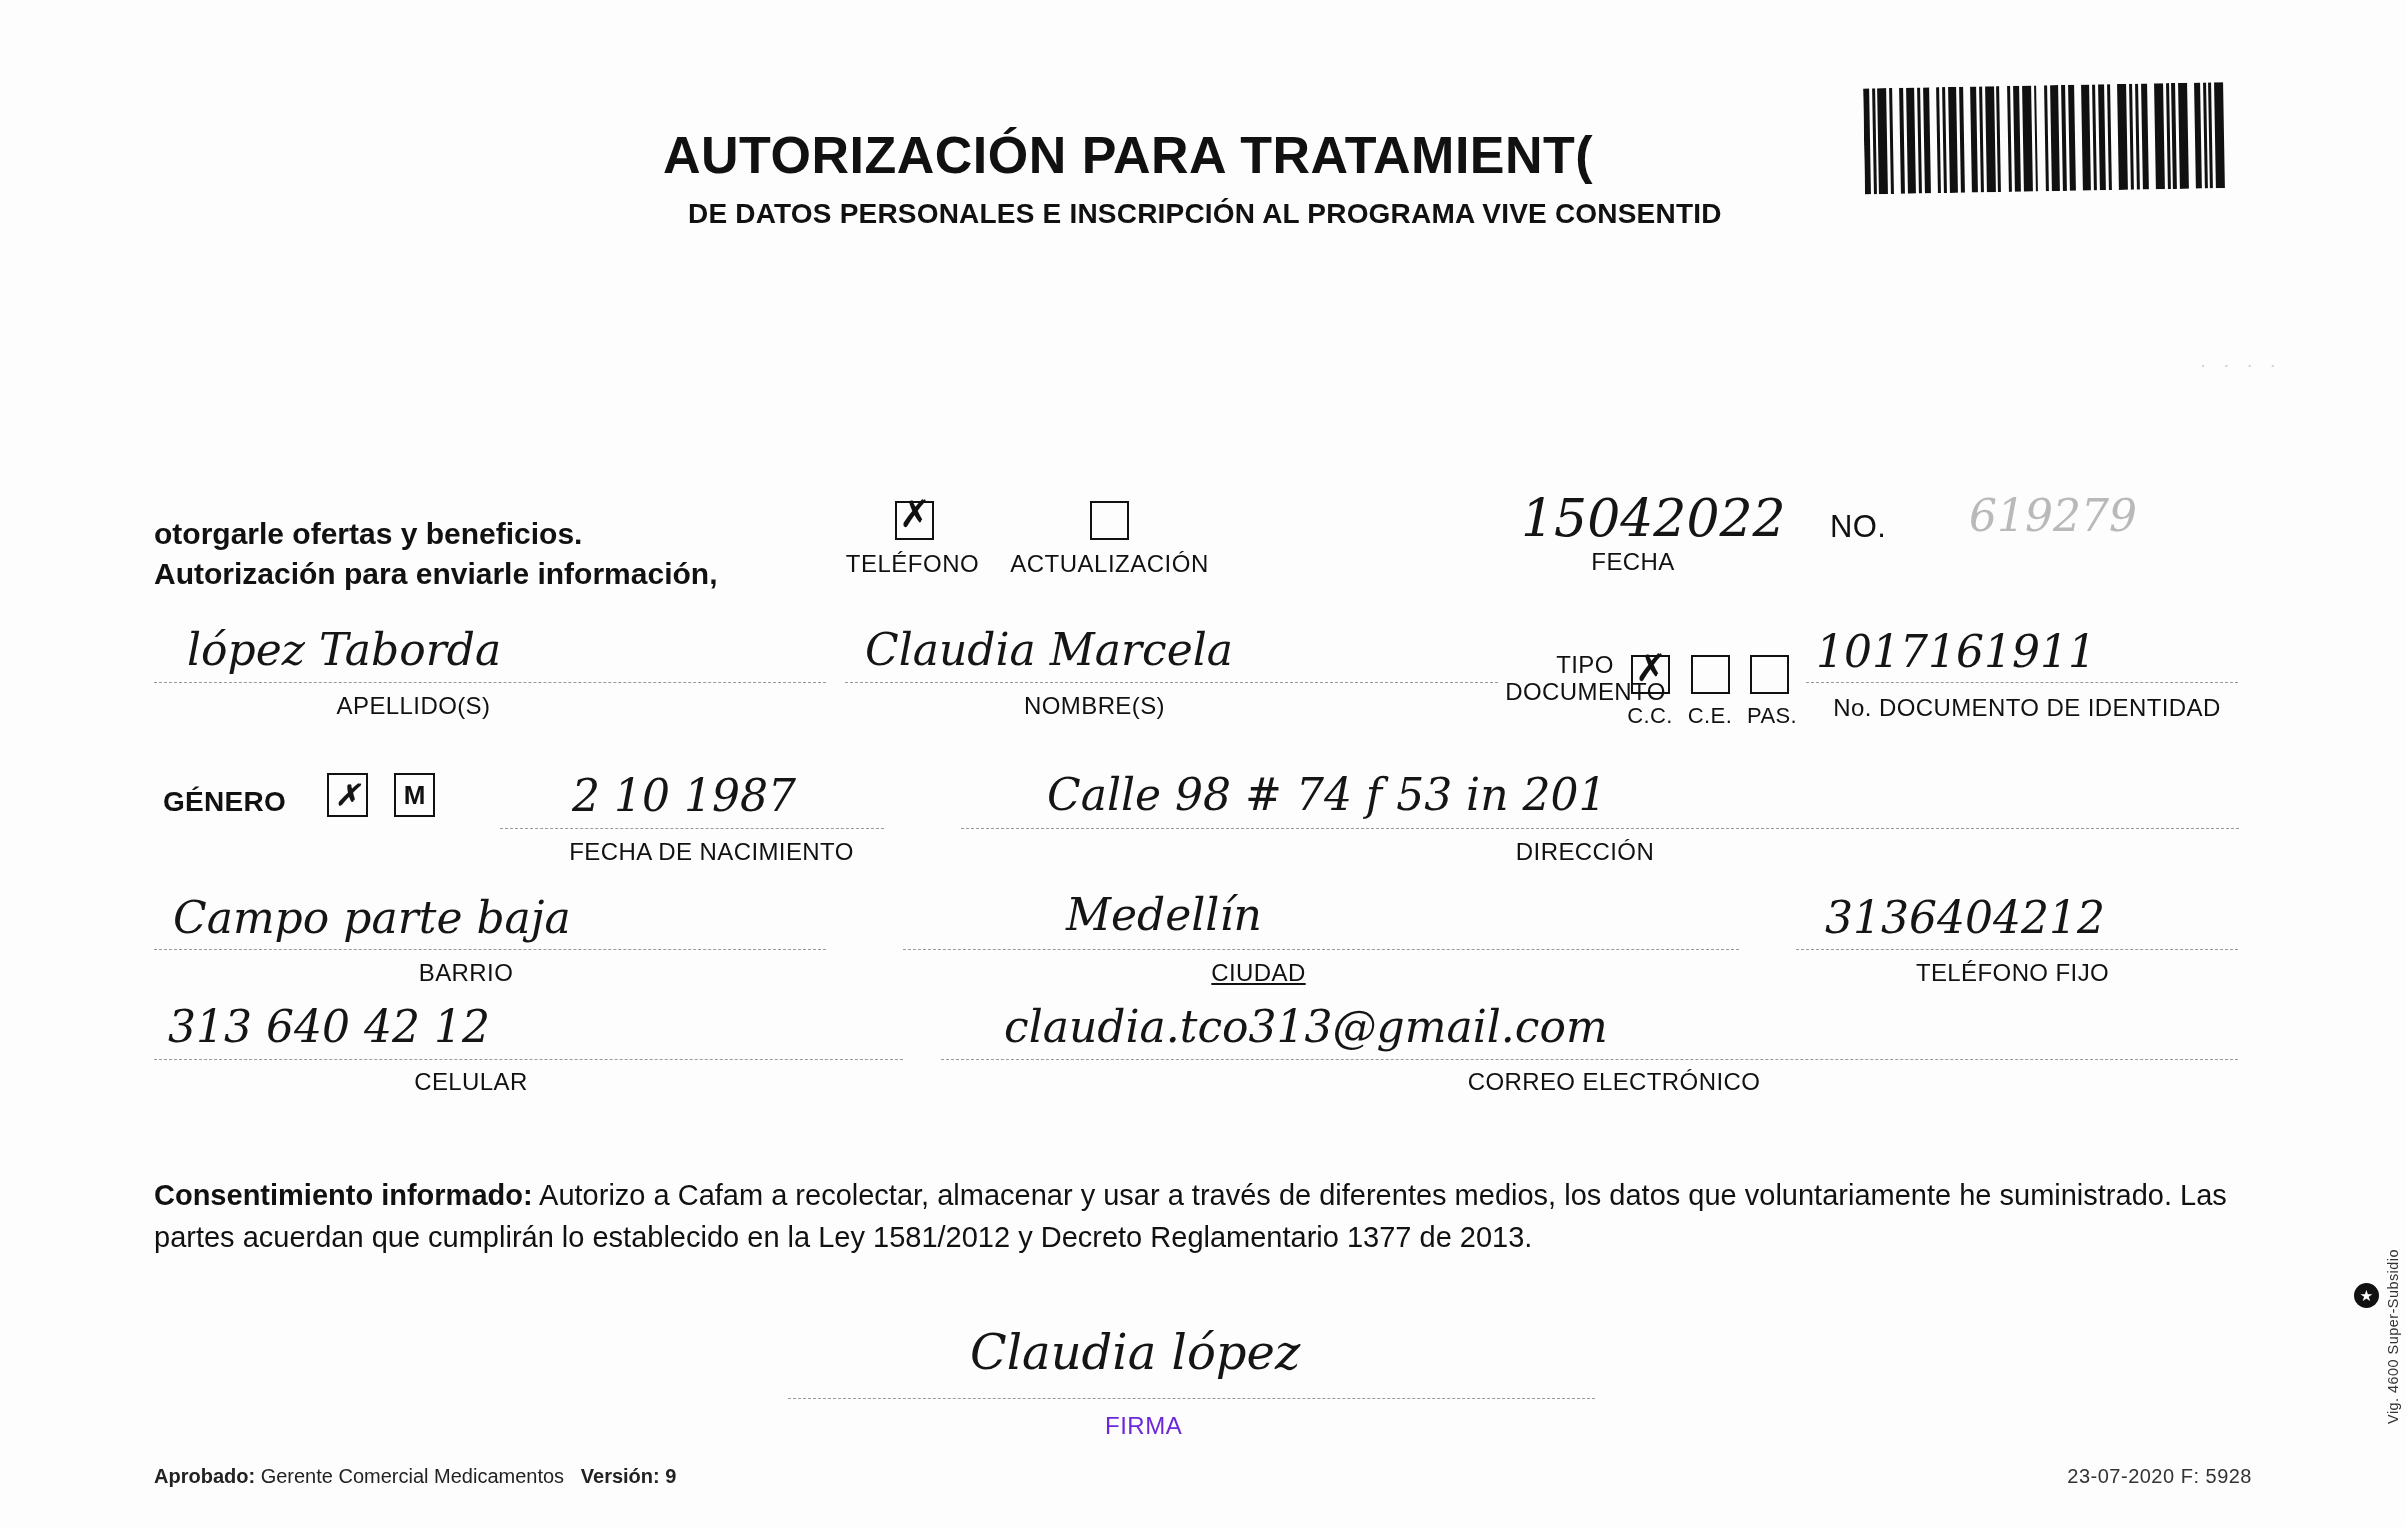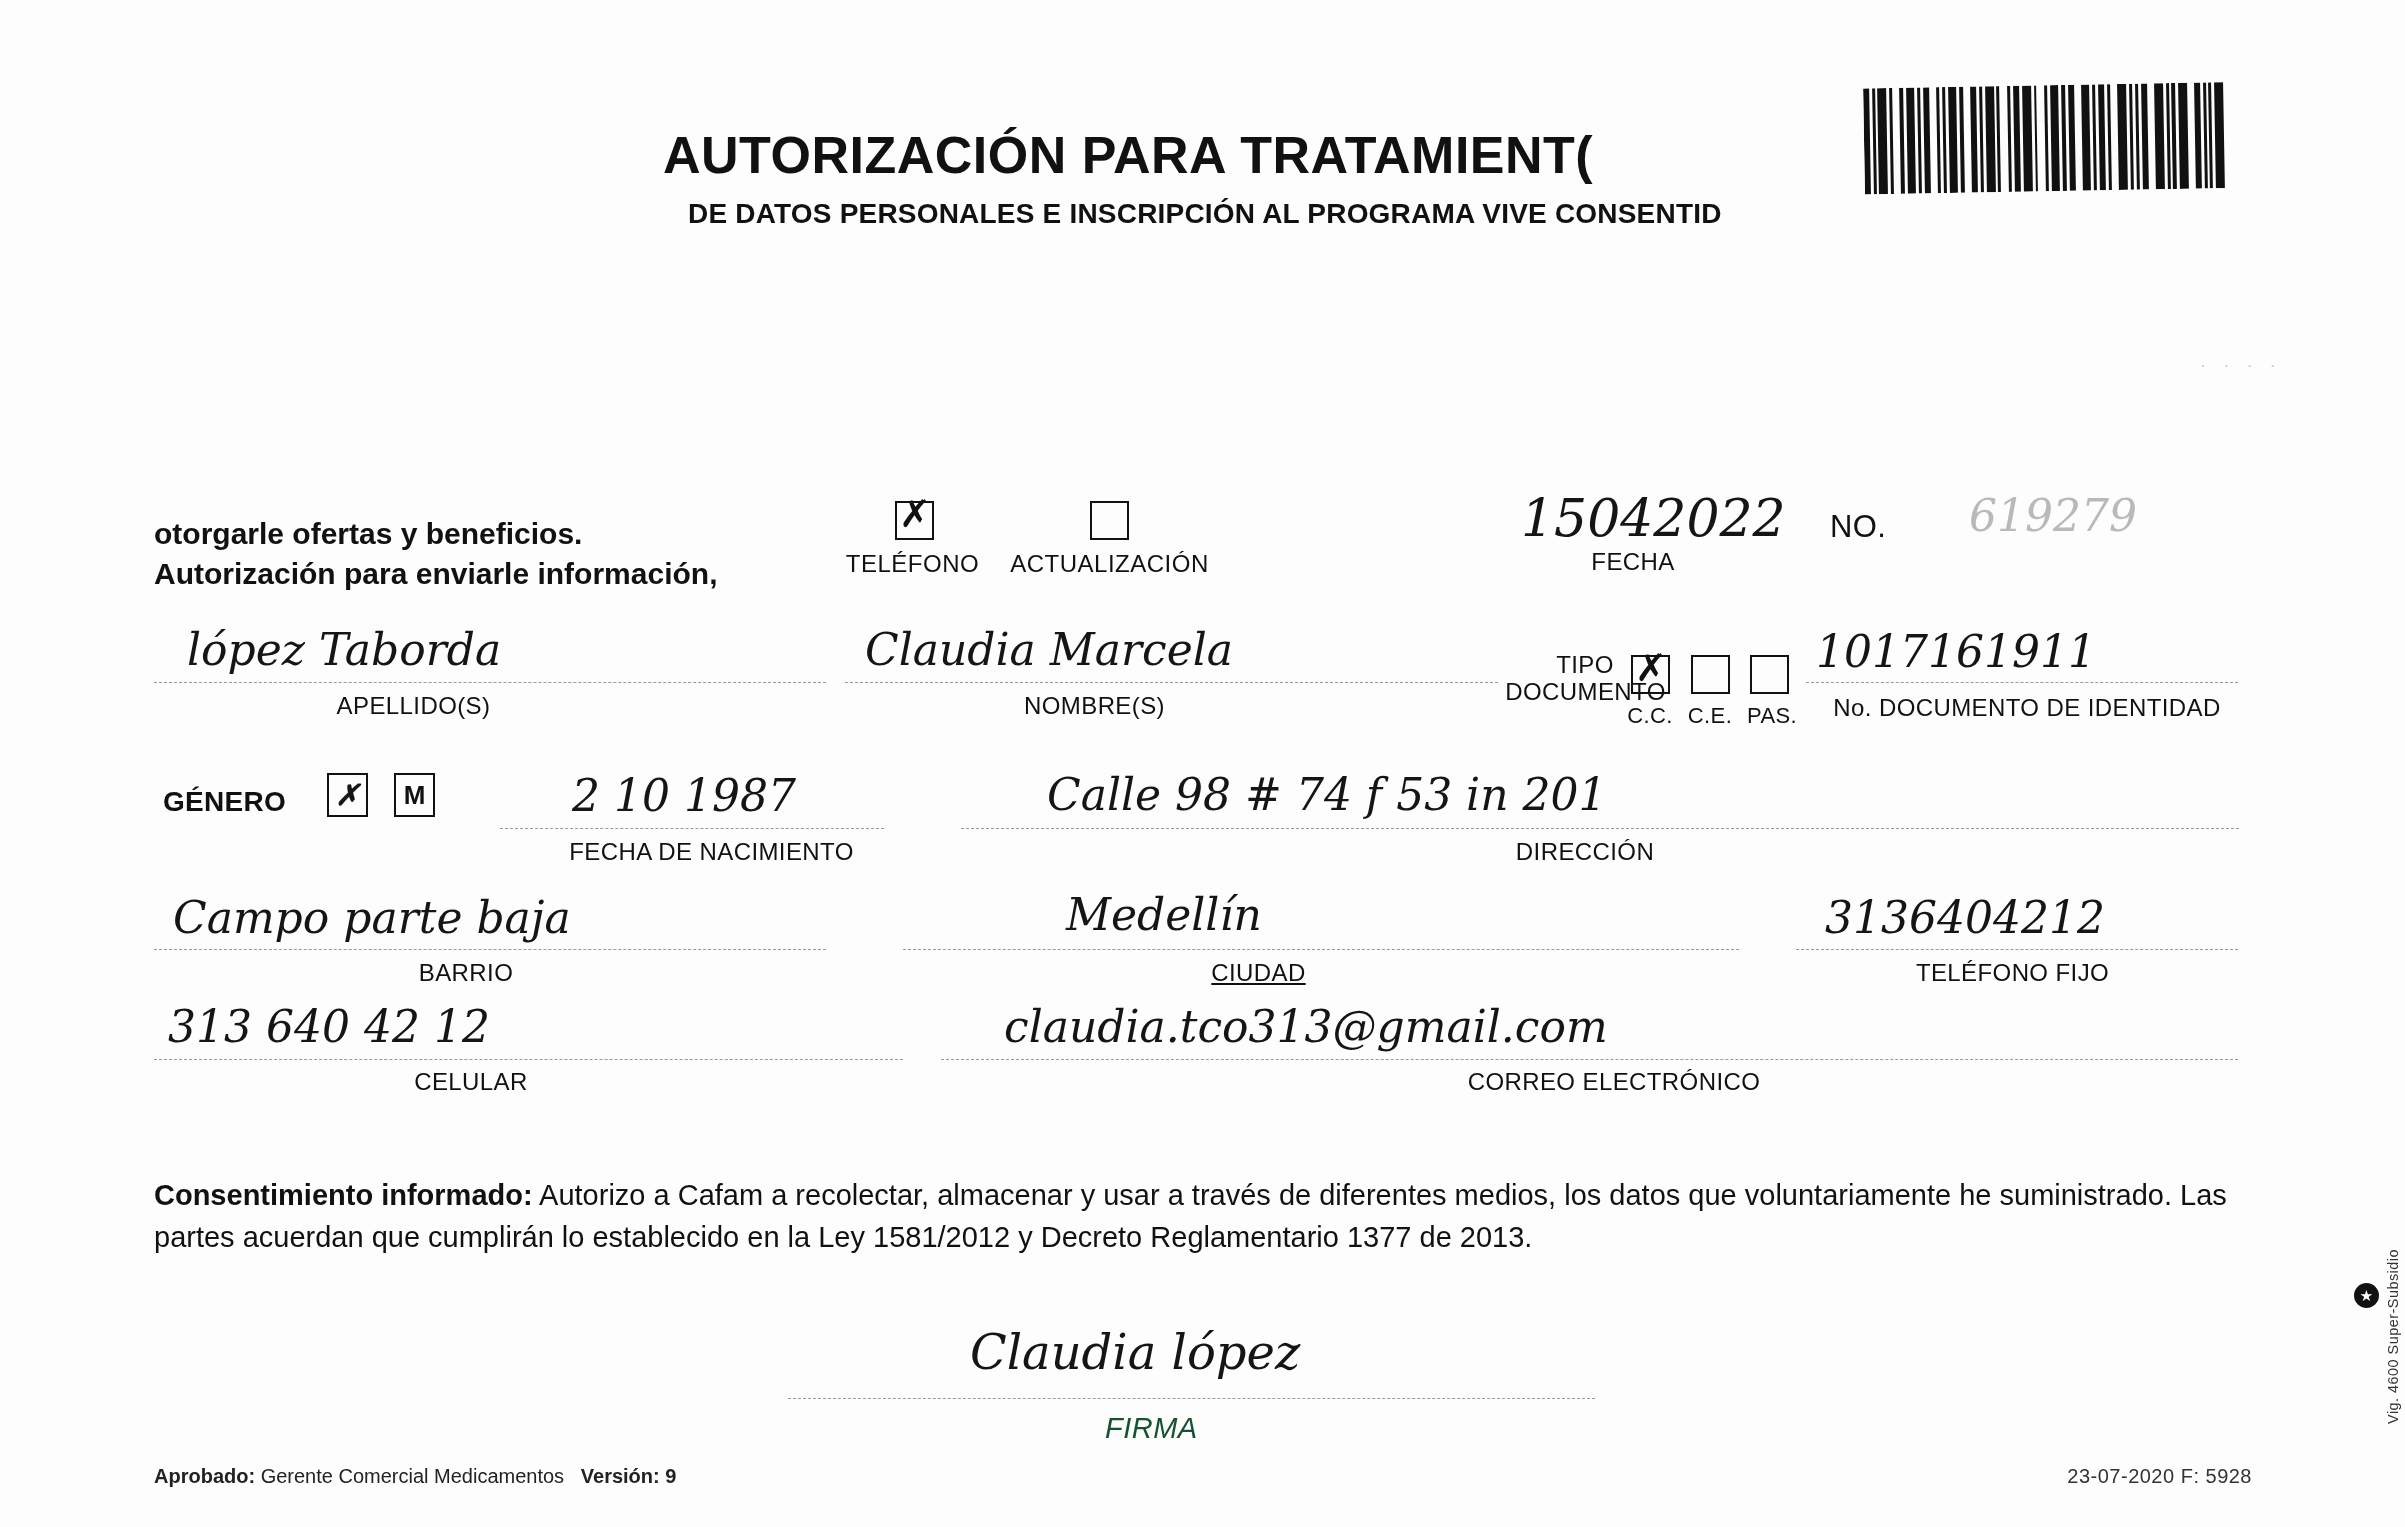--- a/index.html
+++ b/index.html
@@ -215,24 +215,23 @@
     font-size: 29px;
     line-height: 1.45;
     color: #111;
   }
   .consent b { font-weight: bold; }
 
   .firma-caption {
     position: absolute;
     left: 1105px;
     top: 1412px;
-    font-size: 29px;
-    color: #14532d;
-    letter-spacing: 0.5px;
-    font-style: italic;
+    font-size: 24px;
+    color: #6d28d9;
+    letter-spacing: 0.5px;
   }
 
   .footer-left {
     position: absolute;
     left: 154px;
     top: 1465px;
     font-size: 20px;
     color: #222;
   }
   .footer-left b { font-weight: bold; }

